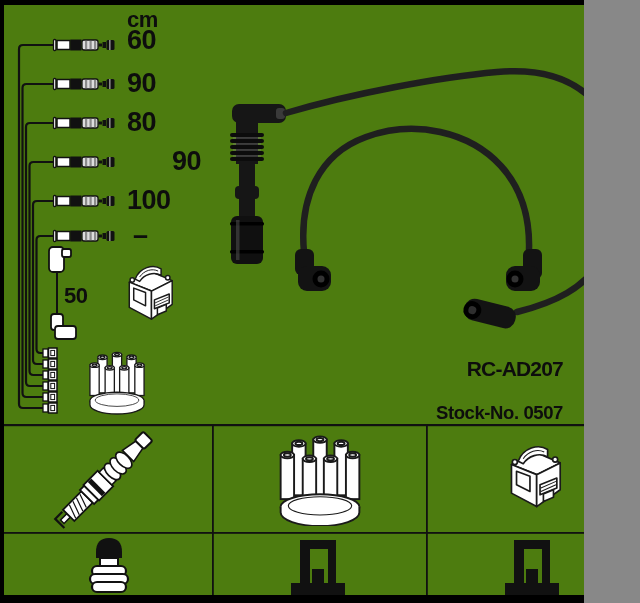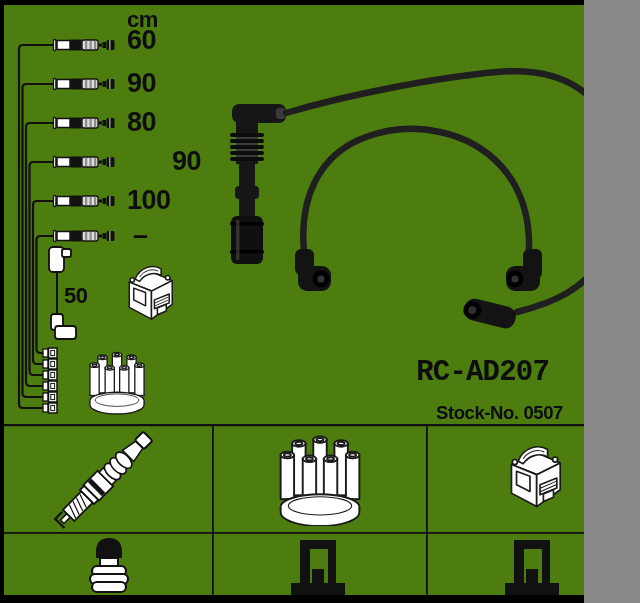--- a/index.html
+++ b/index.html
@@ -10,21 +10,21 @@
   .art{position:absolute;left:0;top:0;width:640px;height:603px;display:block;}
   .lbl{
     position:absolute;color:#0d0d0d;font-weight:700;line-height:1;
     letter-spacing:-0.5px;white-space:nowrap;
   }
   .unit{left:127px;top:9px;font-size:22px;}
   .len{left:127px;font-size:27px;}
   .len-0{top:27px;} .len-1{top:70px;} .len-2{top:109px;text-align:right;}
   .len-3{top:148px;margin-left:45px;} .len-4{top:187px;} .len-5{top:222px;left:133px;}
   .coilLen{left:64px;top:285px;font-size:22px;}
-  .code{right:35px;top:358px;font-size:29px;letter-spacing:-0.8px;font-family:Liberation Mono, monospace;}
+  .code{right:21px;top:358px;font-size:21px;letter-spacing:-0.8px;}
   .stock{right:21px;top:392px;font-size:18.5px;letter-spacing:-0.4px;margin-top:12px;}
 </style>
 </head>
 <body>
 
 <div class="stage">
 
 <svg class="art" viewBox="0 0 640 603" xmlns="http://www.w3.org/2000/svg">
   <defs>
 

